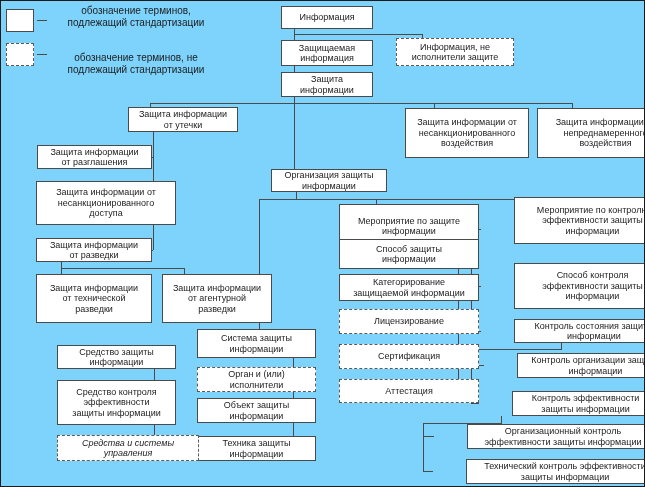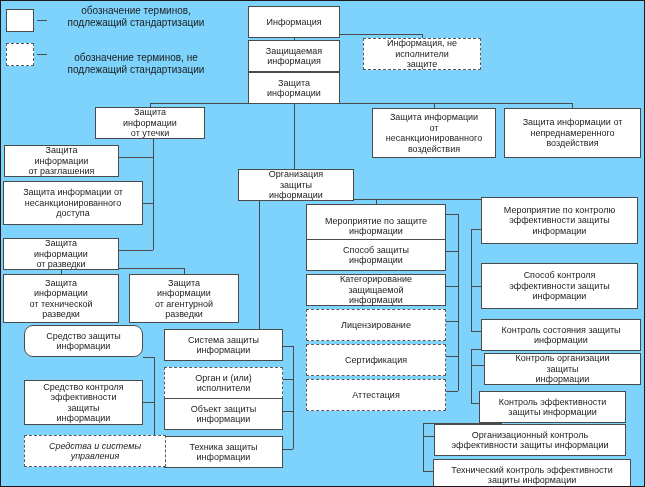--- a/index.html
+++ b/index.html
@@ -17,21 +17,22 @@
   .node{
     position:absolute;
     z-index:2;
     box-sizing:border-box;
     background:#ffffff;
     border:1px solid #4a4a4a;
     display:flex;align-items:center;justify-content:center;
     text-align:center;
     font-size:9px;line-height:10.5px;
     white-space:pre-line;
-    padding:15px;
+    padding:9px;
+    margin-left:33px;
   }
   .node.dashed{border:1px dashed #5a5a5a;}
   .legend-box{
     position:absolute;box-sizing:border-box;background:#fff;
     width:28px;height:23px;border:1px solid #4a4a4a;z-index:2;
   }
   .legend-box.dashed{border:1px dashed #5a5a5a;}
   .legend-dash{
     position:absolute;width:10px;height:0;border-top:1px solid #4a4a4a;z-index:2;
   }
@@ -158,21 +159,21 @@
       <div class="node" style="left: 432px; top: 458px; width: 198px; height: 25px;">Технический контроль эффективности
 защиты информации</div>
       <div class="node" style="left: 163px; top: 328px; width: 119px; height: 29px;">Система защиты
 информации</div>
       <div class="node dashed" style="left: 163px; top: 366px; width: 119px; height: 25px;">Орган и (или)
 исполнители</div>
       <div class="node" style="left: 163px; top: 397px; width: 119px; height: 25px;">Объект защиты
 информации</div>
       <div class="node" style="left: 163px; top: 435px; width: 119px; height: 25px;">Техника защиты
 информации</div>
-      <div class="node" style="left: 23px; top: 324px; width: 119px; height: 24px; border-radius: 9px;">Средство защиты
+      <div class="node" style="left: 23px; top: 344px; width: 119px; height: 24px;">Средство защиты
 информации</div>
       <div class="node" style="left: 23px; top: 379px; width: 119px; height: 45px;">Средство контроля
 эффективности
 защиты информации</div>
       <div class="node dashed" style="left: 23px; top: 434px; width: 142px; height: 26px; font-style: italic;">Средства и системы
 управления</div>
     </div>
 
 </div>
 

